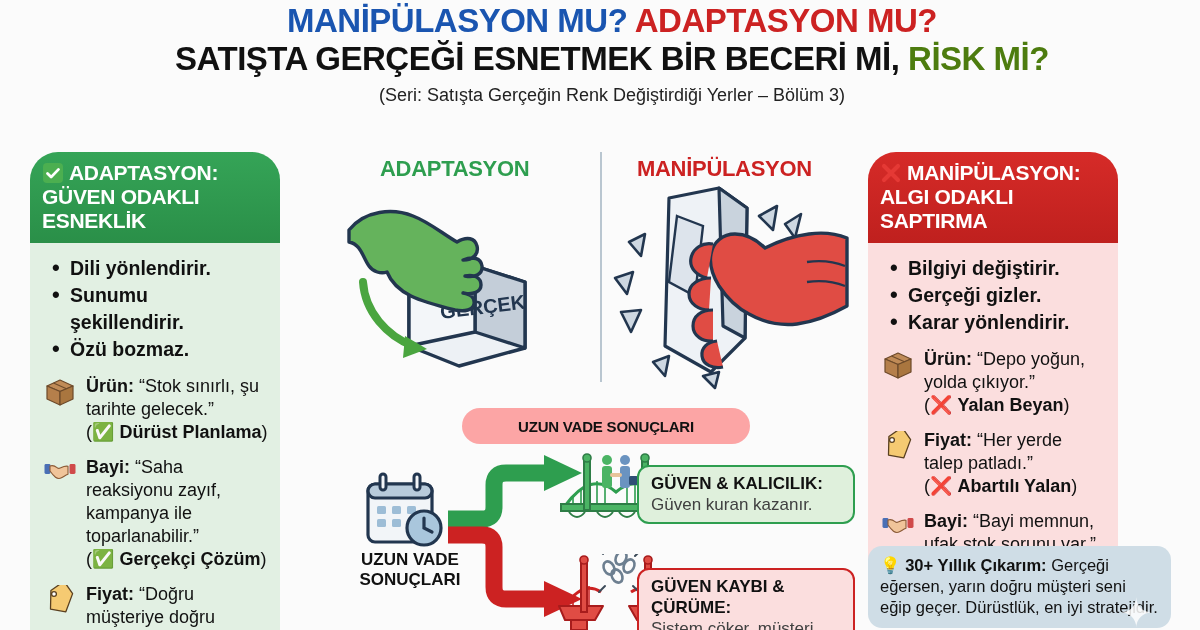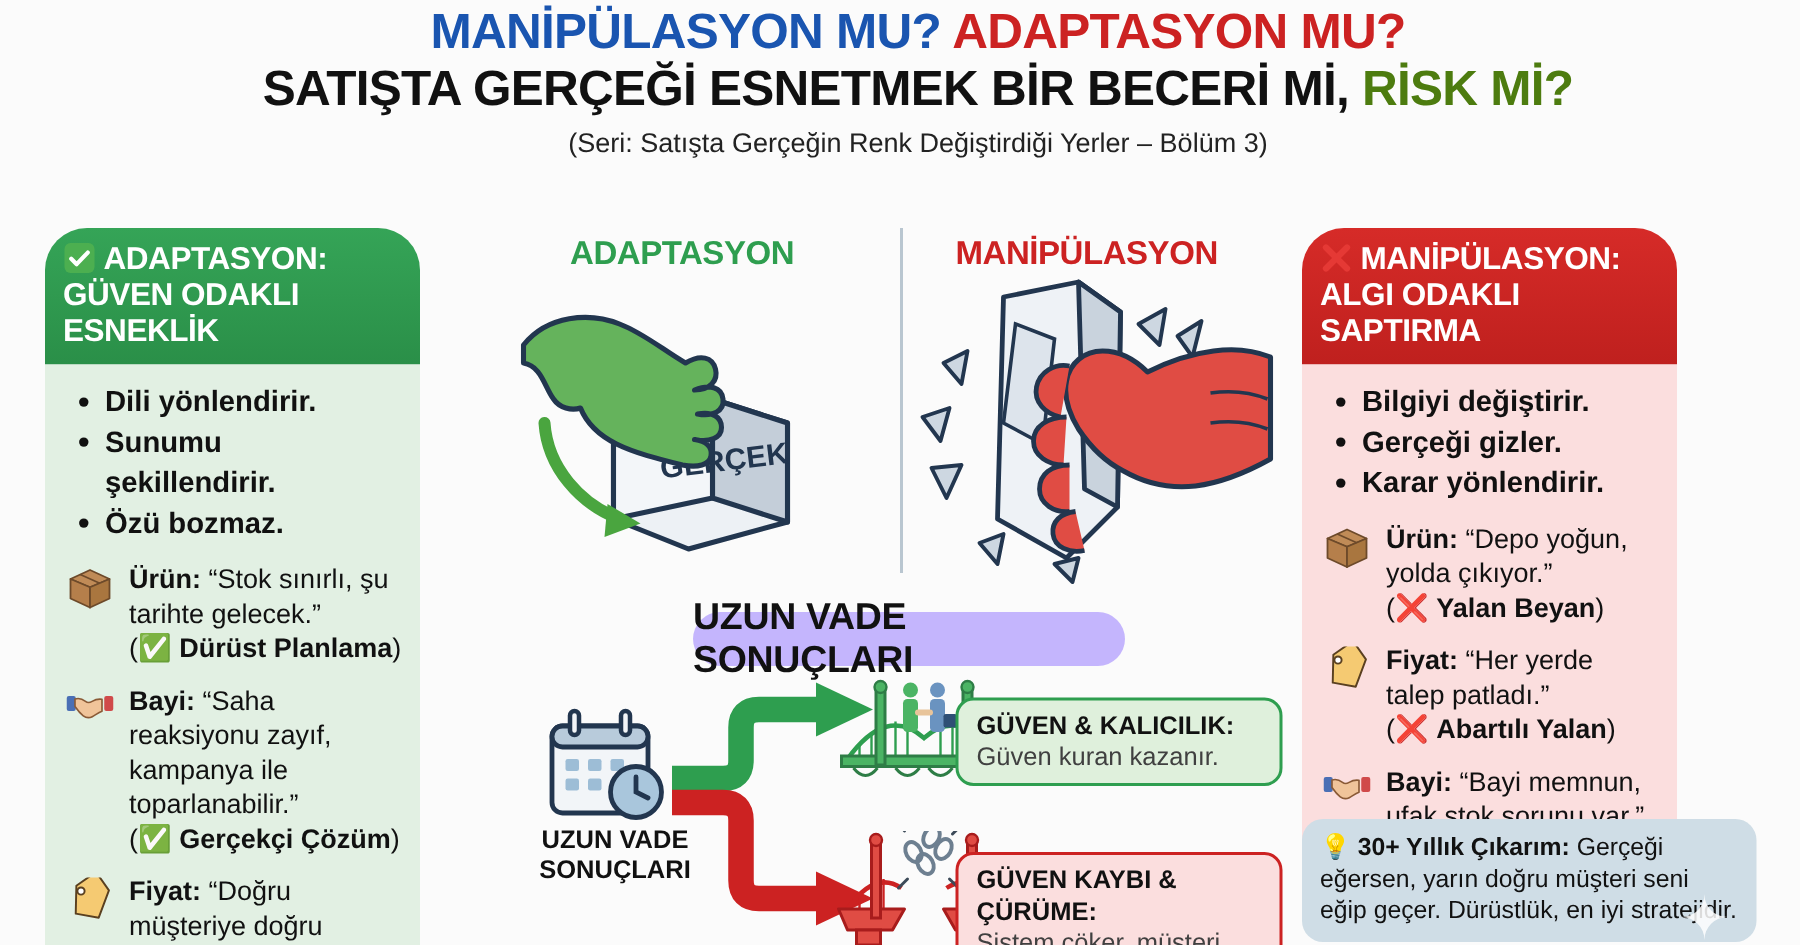--- a/index.html
+++ b/index.html
@@ -47,23 +47,23 @@
         padding:9px 12px 10px 12px;box-sizing:border-box;font-size:16.5px;line-height:21px;color:#111;}
   .note .spark{position:absolute;right:18px;bottom:4px;color:#ffffff;font-size:40px;opacity:.85;pointer-events:none;}
 
   
   .mid{position:absolute;left:352px;top:150px;width:500px;height:480px;}
   .mid-label{position:absolute;top:6px;font-size:22px;font-weight:bold;letter-spacing:-0.3px;}
   .lbl-adapt{left:28px;color:#2e9e4f;}
   .lbl-manip{left:285px;color:#cc2222;}
   .divider{position:absolute;left:248px;top:2px;width:2px;height:230px;background:#b9c6d0;}
 
-  .badge{position:absolute;left:110px;top:258px;width:288px;height:36px;border-radius:18px;background:#c4b5fd;
+  .badge{position:absolute;left:110px;top:258px;width:288px;height:36px;border-radius:18px;background:#fca5a5;
          display:flex;align-items:center;justify-content:center;
-         font-size:25px;font-weight:bold;letter-spacing:-0.2px;color:#111;}
+         font-size:15px;font-weight:bold;letter-spacing:-0.2px;color:#111;}
 
   .cal-label{position:absolute;left:-2px;top:400px;width:120px;text-align:center;font-size:17px;font-weight:bold;line-height:20px;color:#111;}
 
   .out{position:absolute;border-radius:12px;box-sizing:border-box;padding:6px 10px 7px 12px;}
   .out .h{font-size:17px;font-weight:bold;color:#111;line-height:21px;}
   .out .d{font-size:17px;color:#404040;line-height:21px;}
   .out-good{left:285px;top:315px;width:218px;background:#dff0dc;border:2px solid #2e9e4f;}
   .out-bad{left:285px;top:418px;width:218px;background:#fbdede;border:2px solid #cc2222;}
 
   svg{display:block;}

